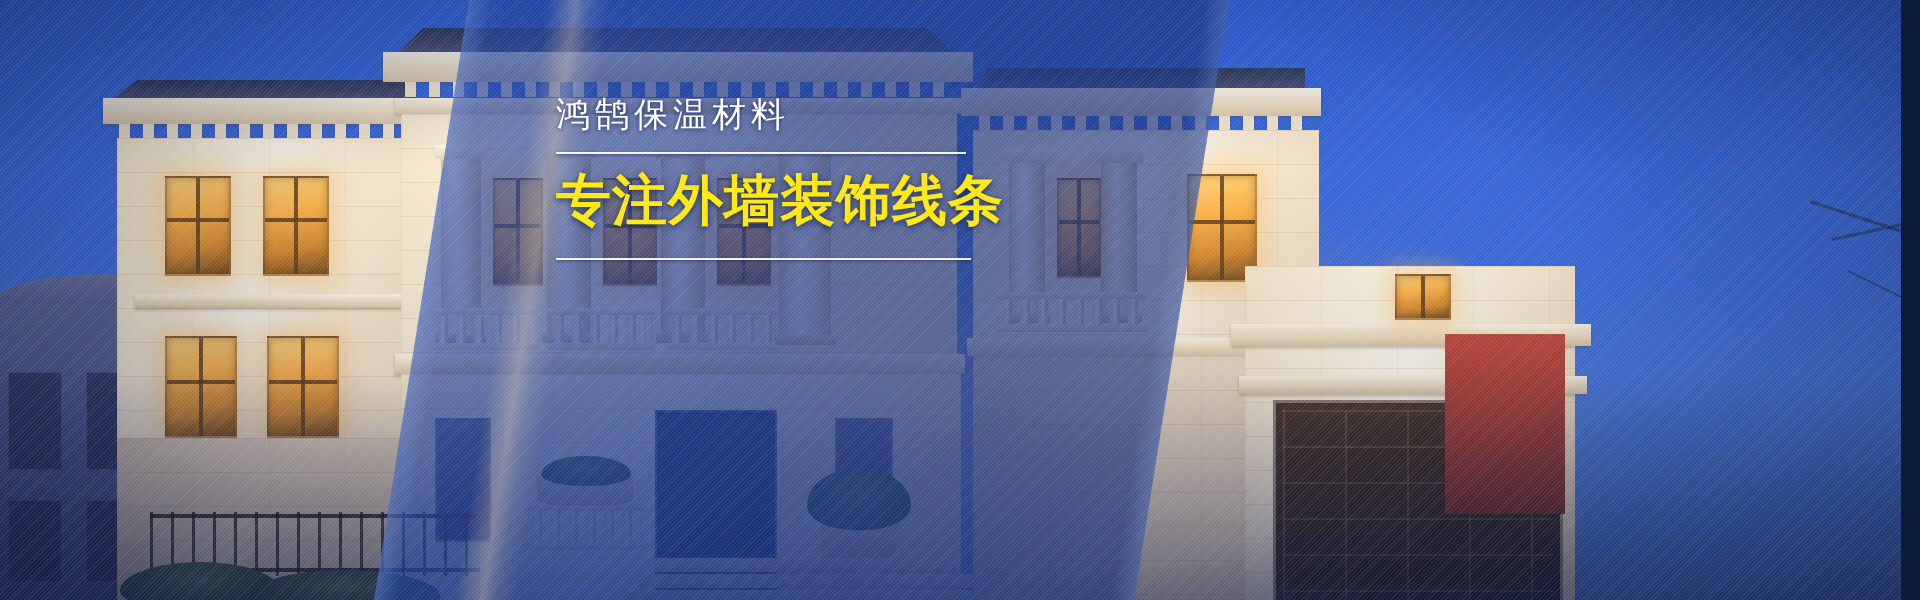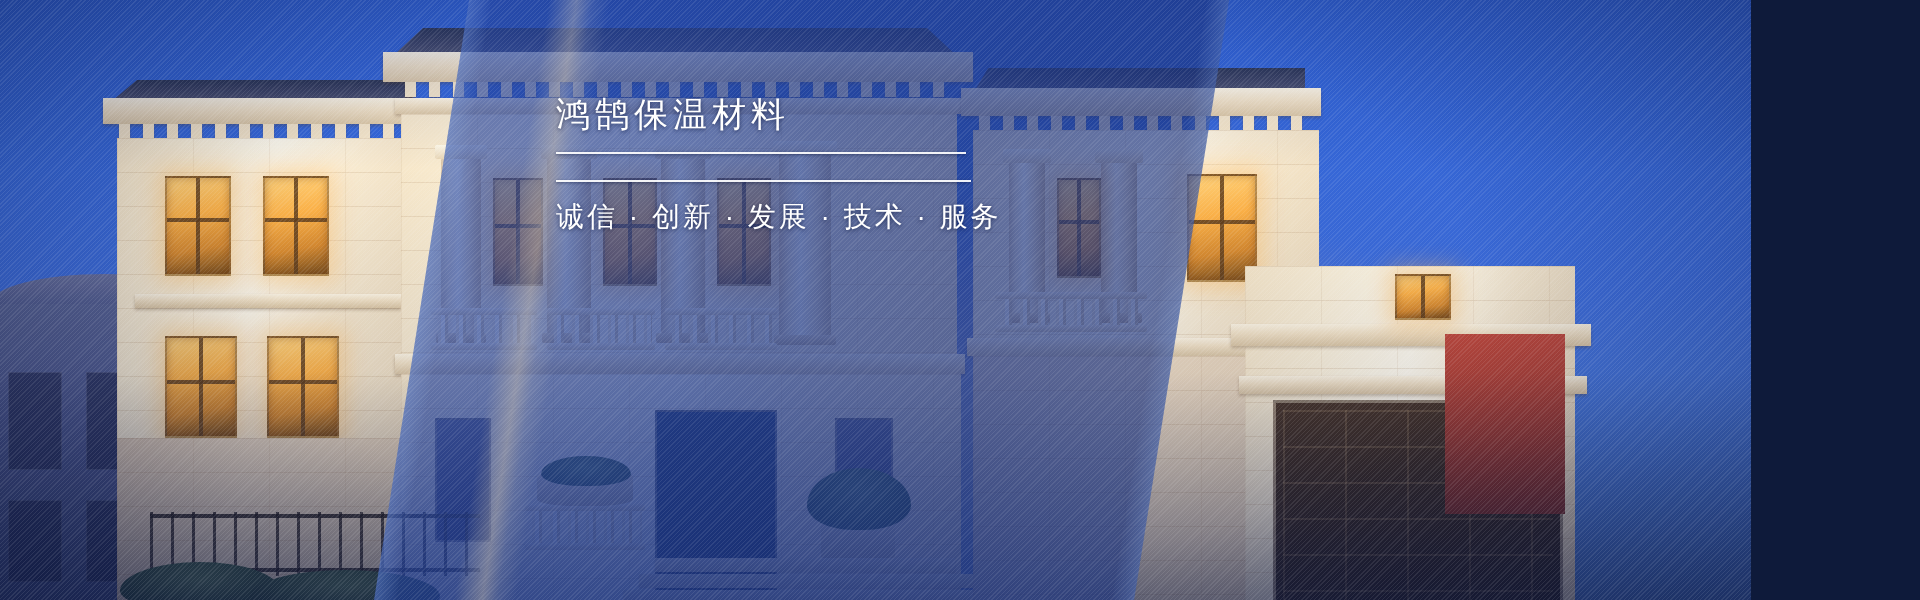--- a/index.html
+++ b/index.html
@@ -2,21 +2,21 @@
 <html><head>
 <meta charset="utf-8">
 <style>
   html, body {
     margin: 0;
     padding: 0;
     background: #0e1a3a;
   }
   #banner {
     position: relative;
-    width: 1751px;
+    width: 1901px;
     height: 600px;
     overflow: hidden;
     font-family: "Liberation Sans", "DejaVu Sans", sans-serif;
     -webkit-font-smoothing: antialiased;
   }
 
   
   .sky {
     position: absolute;
     inset: 0;
@@ -478,19 +478,19 @@
   <div class="panel-edge-r"></div>
   <div class="ray"></div>
 
   <div class="hatch"></div>
 
   <div class="copy">
     <div class="company">鸿鹄保温材料</div>
 
     <div class="rule-top"></div>
 
+    <div class="headline">专注外墙装饰线条</div>
 
     <div class="rule-bot"></div>
 
-    <div class="tagline">诚信 · 创新 · 发展 · 技术 · 服务</div>
   </div>
 
 </div>
 
 </body></html>

